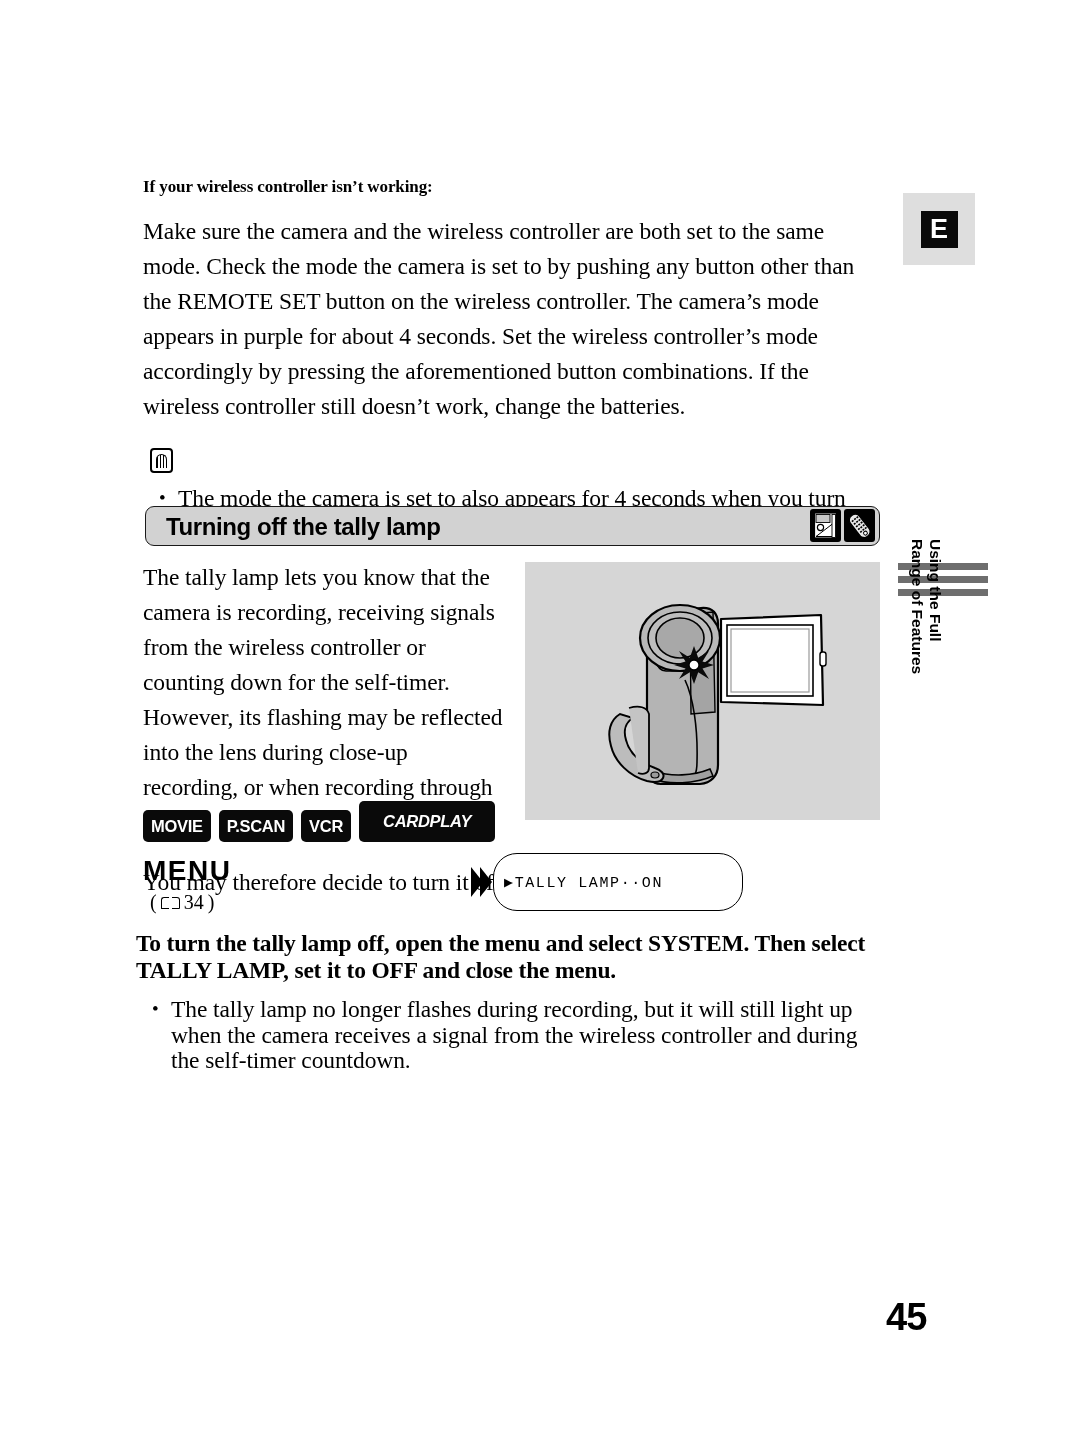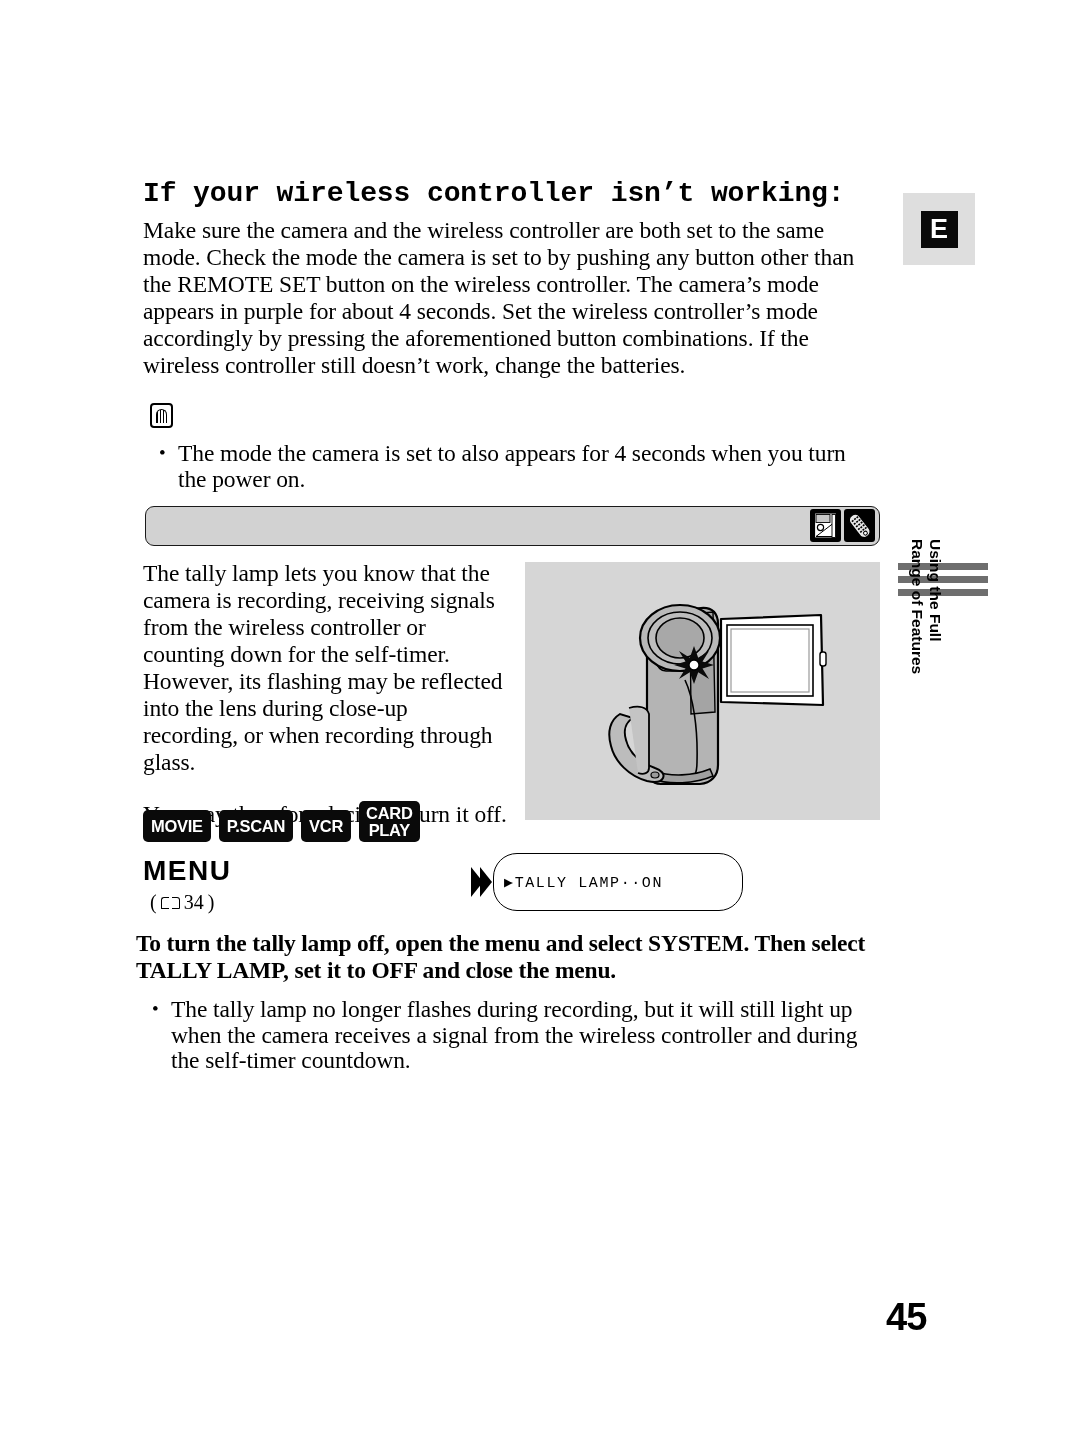--- a/index.html
+++ b/index.html
@@ -43,32 +43,32 @@
 
   
   .content {
     position: absolute;
     left: 143px;
     top: 177px;
     width: 735px;
   }
 
   h1.sec-title {
-    font-family: Liberation Mono, monospace;
-    font-weight: bold;
-    font-size: 28px;
+    font-family: Liberation Serif, serif;
+    font-weight: bold;
+    font-size: 17px;
     line-height: 1.22;
-    margin: 0 0 6px 0;
+    margin: 0 0 16px 0;
     letter-spacing: -0.1px;
   }
 
   p.body-text {
     font-family: "Liberation Serif", serif;
     font-size: 23.5px;
-    line-height: 27px;
+    line-height: 35px;
     margin: 0;
     letter-spacing: -0.1px;
   }
 
   
   .memo-icon {
     width: 23px;
     height: 25px;
     border: 2px solid #000;
     border-radius: 4px;
@@ -218,25 +218,26 @@
     text-align: center;
   }
   .mode-badge.single {
     height: 32px;
     padding: 0 8px;
     font-size: 16.5px;
     letter-spacing: -0.3px;
   }
   .mode-badge.two-line {
     height: 41px;
-    padding: 0 7px;
+    padding: 0 24px;
     font-size: 16.5px;
     line-height: 17px;
-    flex-direction: column;
+    flex-direction: row;
     letter-spacing: -0.3px;
+    font-style: italic;
   }
 
   
   .menu-row {
     position: absolute;
     left: 143px;
     top: 853px;
     width: 740px;
     height: 62px;
   }
@@ -345,20 +346,21 @@
   <div class="memo-icon">
     <div class="dome"></div>
   </div>
 
   <ul class="bullets">
     <li>The mode the camera is set to also appears for 4 seconds when you turn the power on.</li>
   </ul>
 </div>
 
 <div class="bar">
+  <div class="bar-title">Turning off the tally lamp</div>
   <div class="bar-icons">
 
     <div class="bar-icon">
       <svg width="31" height="33" viewBox="0 0 31 33">
         <rect x="4.5" y="4" width="22" height="25" fill="#ffffff" stroke="#000" stroke-width="1.2"></rect>
         <rect x="6" y="5.5" width="14" height="8" fill="#c9c9c9" stroke="#000" stroke-width="0.9"></rect>
         <path d="M6 27.5 L25 13 L25 27.5 Z" fill="#ffffff" stroke="#000" stroke-width="1"></path>
         <circle cx="10.5" cy="18.5" r="3.1" fill="#ffffff" stroke="#000" stroke-width="1.2"></circle>
         <rect x="22" y="5.5" width="3.5" height="23" fill="#ffffff" stroke="#000" stroke-width="0.9"></rect>
       </svg>

